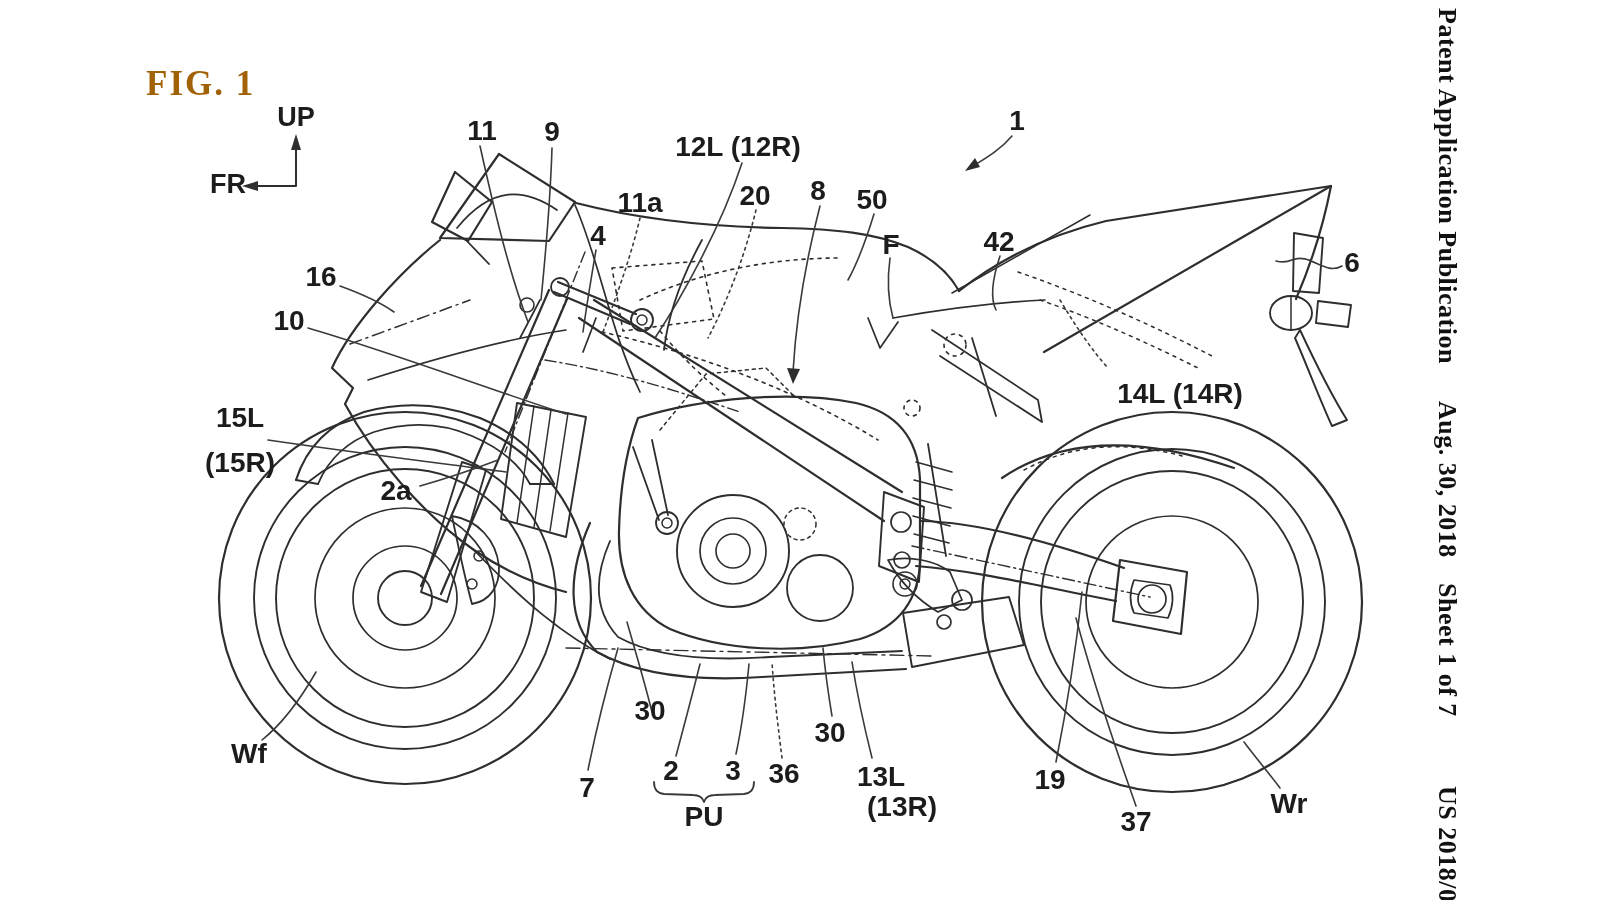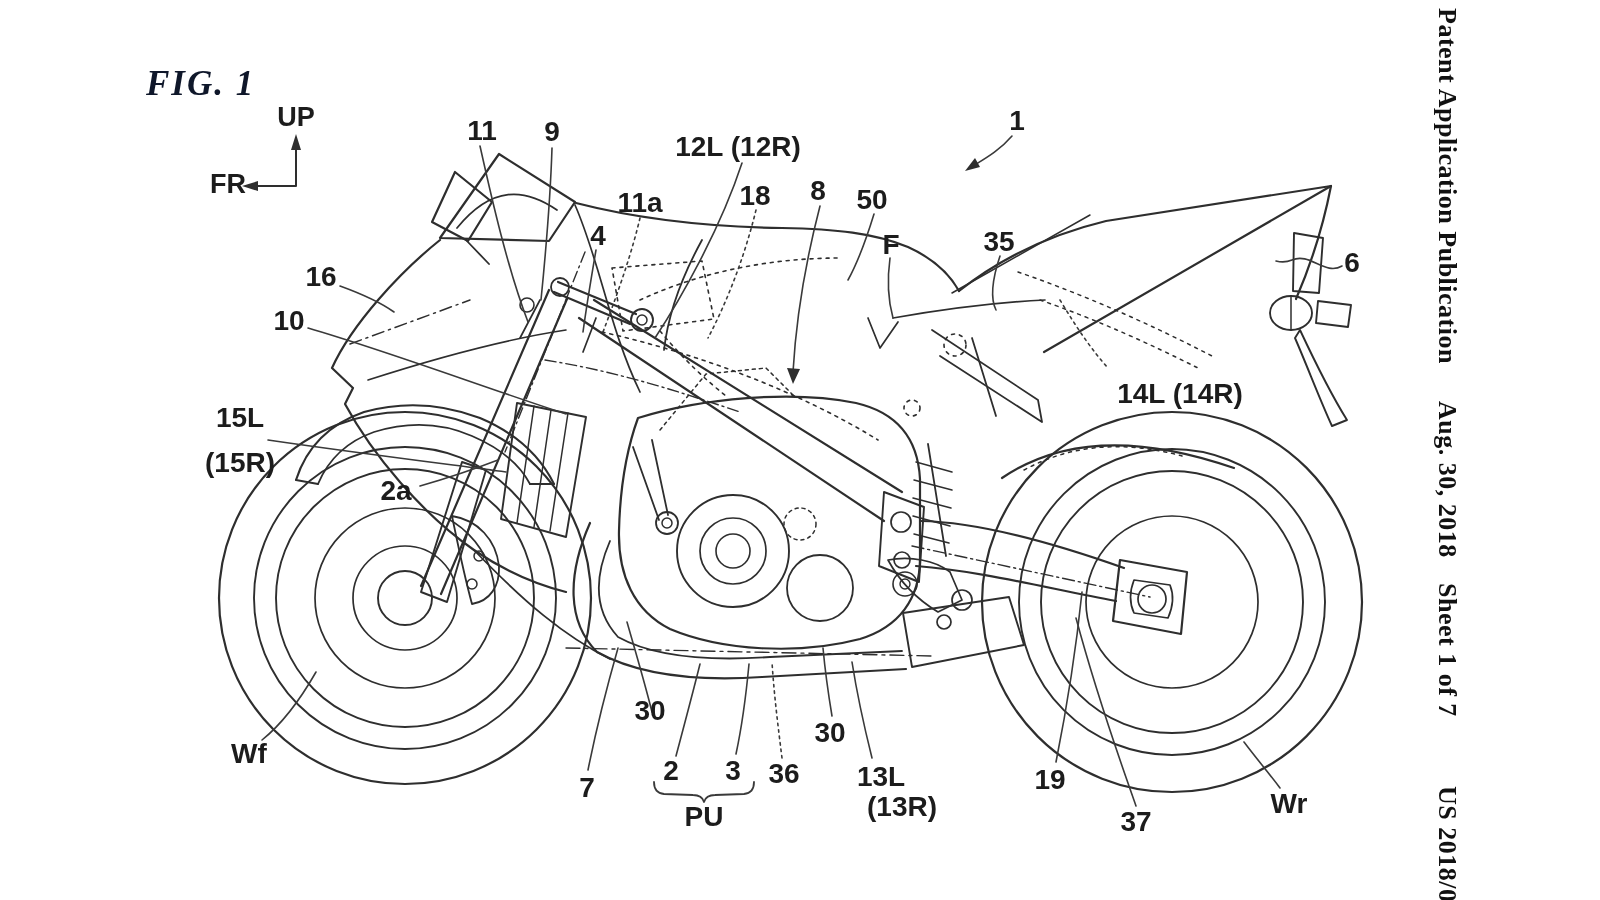--- a/index.html
+++ b/index.html
@@ -3,22 +3,22 @@
 <meta charset="utf-8">
 <style>
   html,body{margin:0;padding:0;background:#e8e8e8;}
   .page{
     position:relative;width:1600px;height:900px;background:#ffffff;
     overflow:hidden;font-family:"Liberation Sans",sans-serif;
   }
   .drawing-svg{position:absolute;left:0;top:0;width:1600px;height:900px;}
   .fig-title{
     position:absolute;left:146px;top:64px;
-    font-family:"Liberation Serif",serif;font-style:italic;font-weight:bold;
-    font-size:35px;letter-spacing:2px;color:#0f172a;white-space:nowrap;
+    font-family:"Liberation Serif",serif;font-weight:bold;
+    font-size:35px;letter-spacing:2px;color:#a16207;white-space:nowrap;
   }
   .callout{
     position:absolute;transform:translate(-50%,-50%);
     font-family:"Liberation Sans",sans-serif;font-weight:600;font-size:28px;
     color:#1c1c1c;white-space:nowrap;line-height:1;
   }
   .axis-label{
     position:absolute;transform:translate(-50%,-50%);
     font-family:"Liberation Sans",sans-serif;font-weight:600;font-size:27px;
     color:#1c1c1c;line-height:1;text-align:center;
@@ -231,25 +231,25 @@
 
   <div class="axis-label" style="left:296px;top:117px">UP</div>
   <div class="axis-label" style="left:228px;top:184px">FR</div>
 
   <div class="callout" style="left:1017px;top:121px">1</div>
   <div class="callout" style="left:482px;top:131px">11</div>
   <div class="callout" style="left:552px;top:132px">9</div>
   <div class="callout" style="left:738px;top:147px">12L (12R)</div>
   <div class="callout" style="left:640px;top:203px">11a</div>
   <div class="callout" style="left:598px;top:236px">4</div>
-  <div class="callout" style="left:755px;top:196px">18</div>
+  <div class="callout" style="left:755px;top:196px">20</div>
   <div class="callout" style="left:818px;top:191px">8</div>
   <div class="callout" style="left:872px;top:200px">50</div>
   <div class="callout" style="left:891px;top:245px">F</div>
-  <div class="callout" style="left:999px;top:242px">35</div>
+  <div class="callout" style="left:999px;top:242px">42</div>
   <div class="callout" style="left:1352px;top:263px">6</div>
   <div class="callout" style="left:321px;top:277px">16</div>
   <div class="callout" style="left:289px;top:321px">10</div>
   <div class="callout" style="left:240px;top:418px">15L</div>
   <div class="callout" style="left:240px;top:463px">(15R)</div>
   <div class="callout" style="left:396px;top:491px">2a</div>
   <div class="callout" style="left:1180px;top:394px">14L (14R)</div>
   <div class="callout" style="left:249px;top:754px">Wf</div>
   <div class="callout" style="left:650px;top:711px">30</div>
   <div class="callout" style="left:587px;top:788px">7</div>

